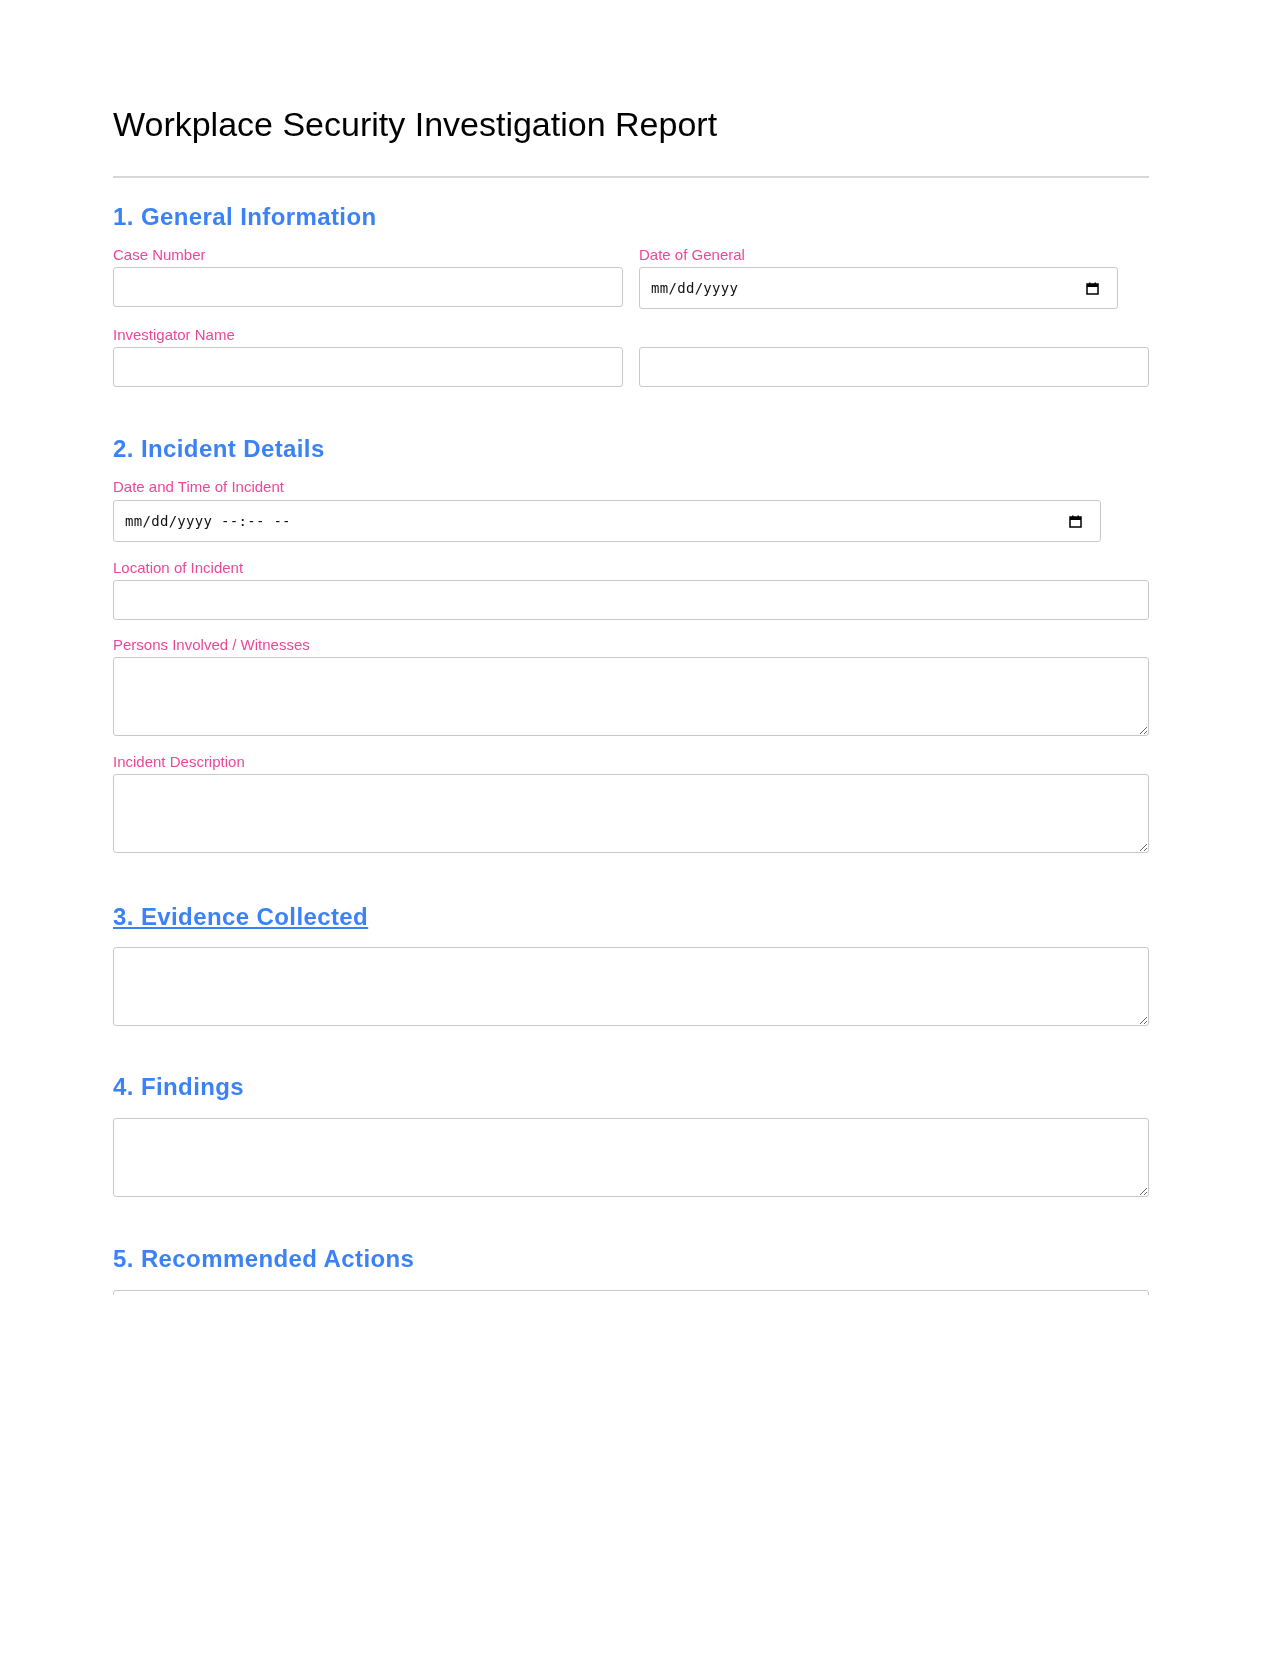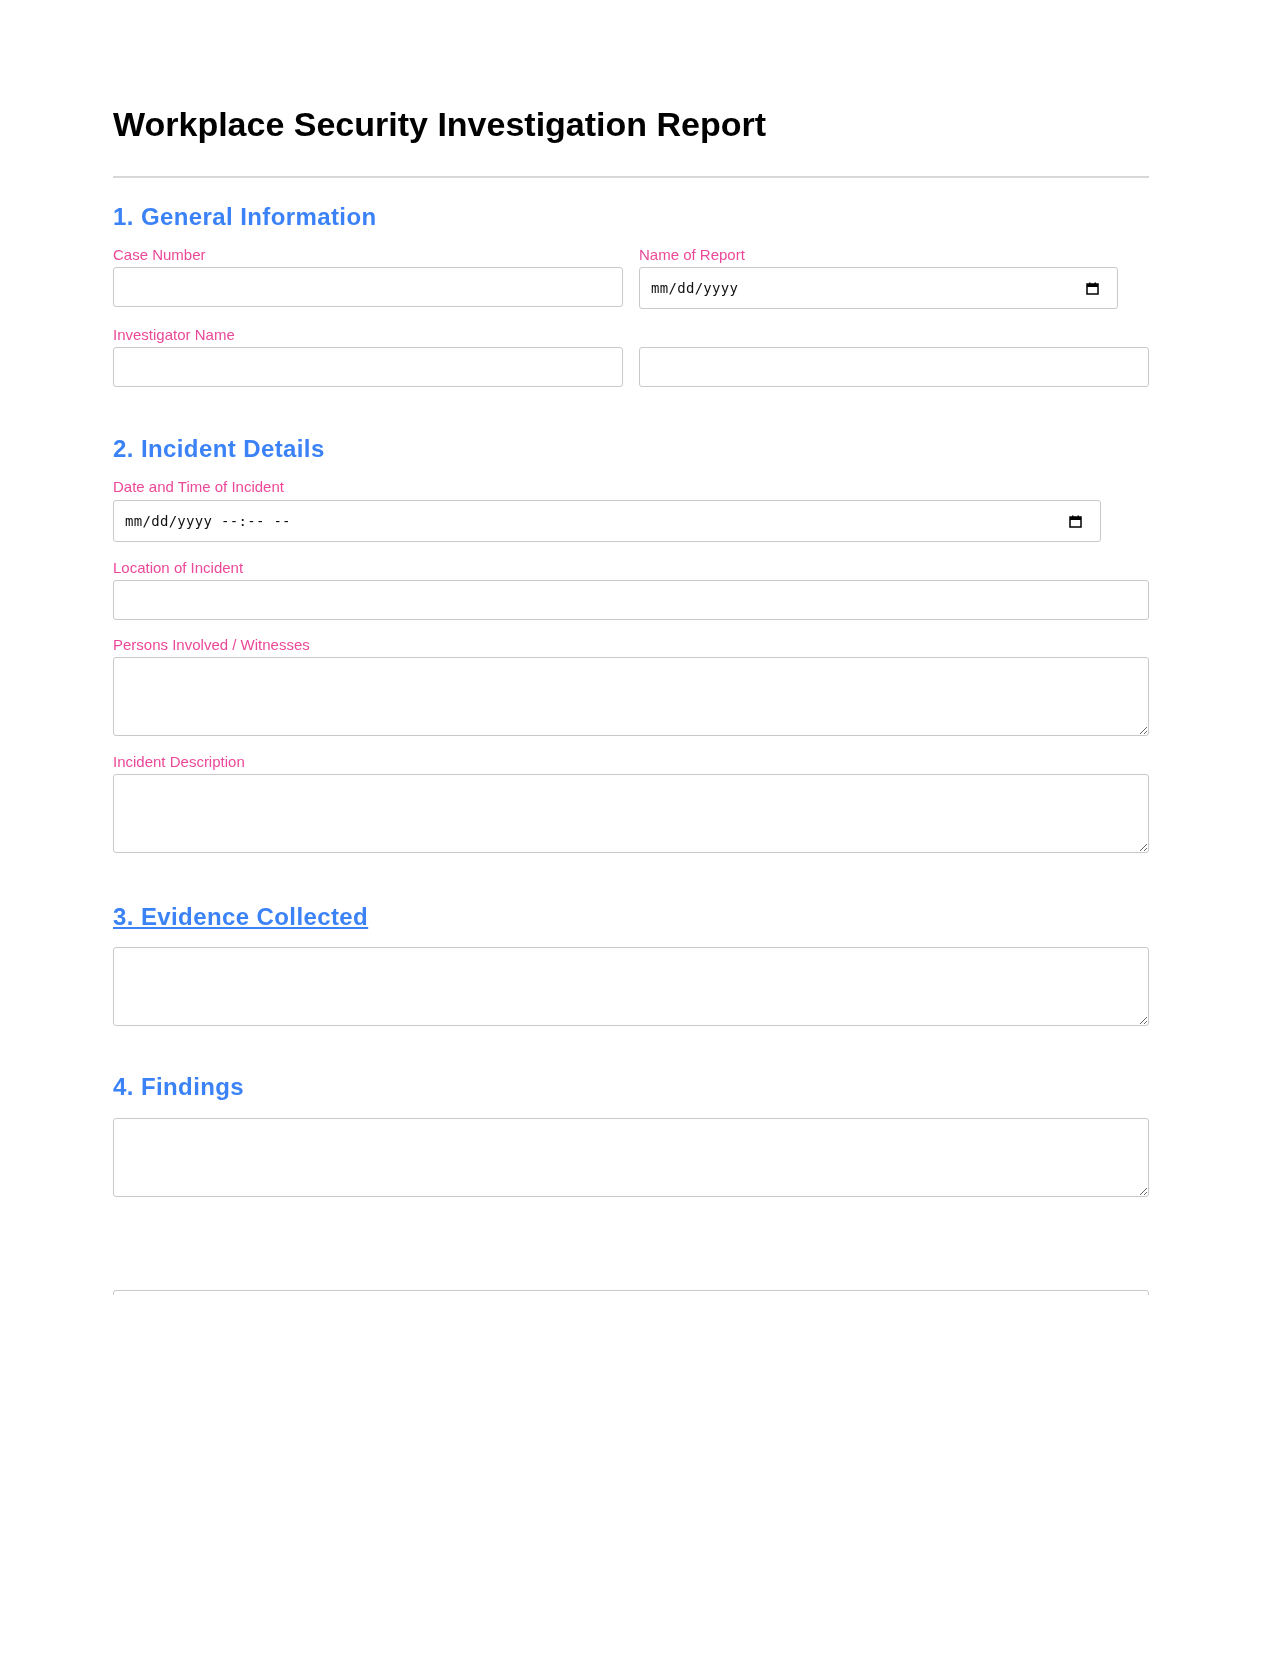--- a/index.html
+++ b/index.html
@@ -22,21 +22,21 @@
     width: 1036px;
     height: 1295px;
     overflow: hidden;
   }
   .title {
     position: absolute;
     left: 0;
     top: 104px;
     margin: 0;
     font-size: 34px;
-    font-weight: bold;
+    font-weight: normal;
     line-height: 40px;
     color: #000;
     white-space: nowrap;
   }
   .divider {
     position: absolute;
     left: 0;
     top: 176px;
     width: 1036px;
     height: 0;
@@ -103,21 +103,21 @@
 <div class="page">
 
   <h1 class="title">Workplace Security Investigation Report</h1>
   <hr class="divider">
 
   <h2 class="h2" style="top:202px;">1. General Information</h2>
 
   <span class="label" style="left:0;top:246px;">Case Number</span>
   <input class="field" type="text" style="left: 0px; top: 267px; width: 510px; height: 40px;" value="">
 
-  <span class="label" style="left:526px;top:246px;">Name of Report</span>
+  <span class="label" style="left:526px;top:246px;">Date of General</span>
   <div class="field date-field" style="left:526px;top:267px;width:479px;height:42px;">
     <span class="date-text">mm/dd/yyyy</span>
     <svg class="cal-icon" viewBox="0 0 13 13">
       <rect x="1" y="2" width="11" height="10" fill="none" stroke="#000" stroke-width="1.5"></rect>
       <rect x="1" y="2" width="11" height="3" fill="#000"></rect>
       <rect x="3" y="0.5" width="1.5" height="2" fill="#000"></rect>
       <rect x="8.5" y="0.5" width="1.5" height="2" fill="#000"></rect>
     </svg>
   </div>
 
@@ -148,15 +148,16 @@
 
   <span class="label" style="left:0;top:753px;">Incident Description</span>
   <textarea class="field" style="left: 0px; top: 774px; width: 1036px; height: 79px;"></textarea>
 
   <h2 class="h2" style="top:902px;text-decoration:underline;">3. Evidence Collected</h2>
   <textarea class="field" style="left: 0px; top: 947px; width: 1036px; height: 79px;"></textarea>
 
   <h2 class="h2" style="top:1072px;">4. Findings</h2>
   <textarea class="field" style="left: 0px; top: 1118px; width: 1036px; height: 79px;"></textarea>
 
+  <h2 class="h2" style="top:1244px;">5. Recommended Actions</h2>
   <textarea class="field" style="left: 0px; top: 1290px; width: 1036px; height: 79px;"></textarea>
 
 </div>
 
 </body></html>

